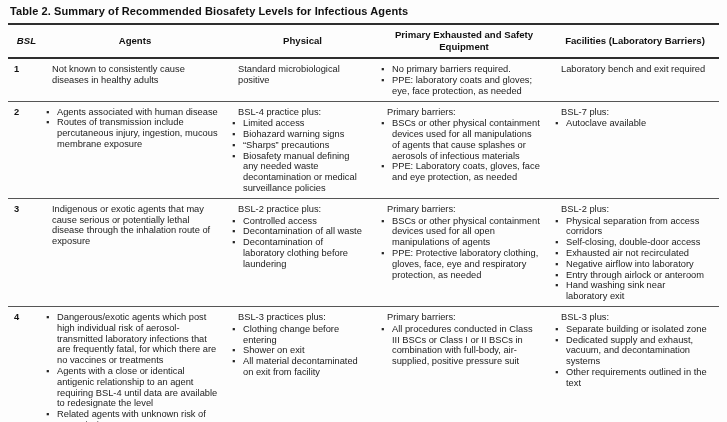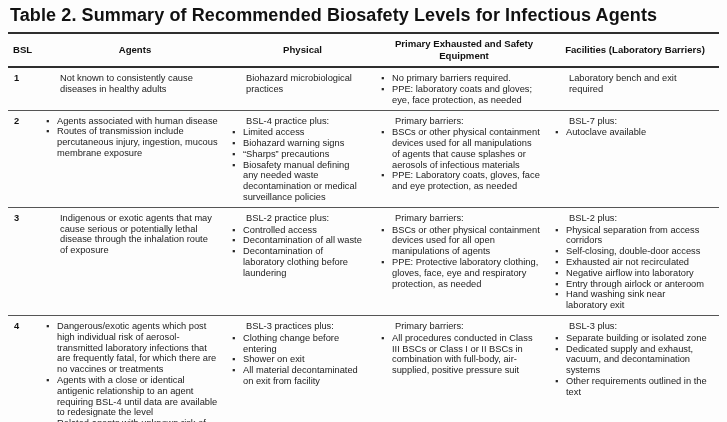--- a/index.html
+++ b/index.html
@@ -11,21 +11,21 @@
     color: #1c1c1c;
     overflow: hidden;
   }
   .page {
     width: 727px;
     height: 422px;
     padding: 4px 8px 0 8px;
     background: #fdfdfd;
   }
   .table-title {
-    font-size: 18px;
+    font-size: 11px;
     font-weight: bold;
     letter-spacing: 0.1px;
     color: #111;
     padding: 1px 0 6px 2px;
   }
   table.bsl-table {
     border-collapse: collapse;
     width: 711px;
     table-layout: fixed;
     border-top: 2px solid #2e2e2e;
@@ -40,37 +40,37 @@
   thead th {
     font-size: 9.6px;
     font-weight: bold;
     text-align: center;
     vertical-align: middle;
     padding: 4px 6px 5px 6px;
     border-bottom: 2px solid #2e2e2e;
     color: #111;
     line-height: 1.2;
   }
-  thead th.h-bsl { text-align: left; padding-left: 5px; }
+  thead th.h-bsl { text-align: right; padding-left: 5px; font-style: italic; }
 
   tbody td {
     font-size: 9.3px;
     line-height: 10.8px;
     vertical-align: top;
     padding: 5px 10px 4px 2px;
     border-bottom: 1px solid #555;
     color: #222;
   }
   tbody tr:last-child td { border-bottom: none; }
   td.bsl-cell {
     font-weight: bold;
     padding-left: 6px;
     color: #111;
   }
-  .cell-intro { margin: 0 0 1px 16px; }
+  .cell-intro { margin: 0 0 1px 8px; }
   ul.bullet-list { list-style: none; margin: 0; padding: 0 0 0 2px; }
   ul.bullet-list li {
     position: relative;
     padding-left: 11px;
   }
   ul.bullet-list li .sq {
     position: absolute;
     left: 0;
     top: 0;
     font-size: 9px;
@@ -99,21 +99,21 @@
         <th>Facilities (Laboratory Barriers)</th>
       </tr>
     </thead>
     <tbody id="table-body">
         <tr>
           <td class="bsl-cell" style="height: 43px;">1</td>
           <td>
             <div class="cell-intro">Not known to consistently cause diseases in healthy adults</div>
           </td>
           <td>
-            <div class="cell-intro">Biohazard microbiological practices</div>
+            <div class="cell-intro">Standard microbiological positive</div>
           </td>
           <td>
             <ul class="bullet-list">
               <li><span class="sq">▪</span>No primary barriers required.</li>
               <li><span class="sq">▪</span>PPE: laboratory coats and gloves; eye, face protection, as needed</li>
             </ul>
           </td>
           <td>
             <div class="cell-intro">Laboratory bench and exit required</div>
           </td>

